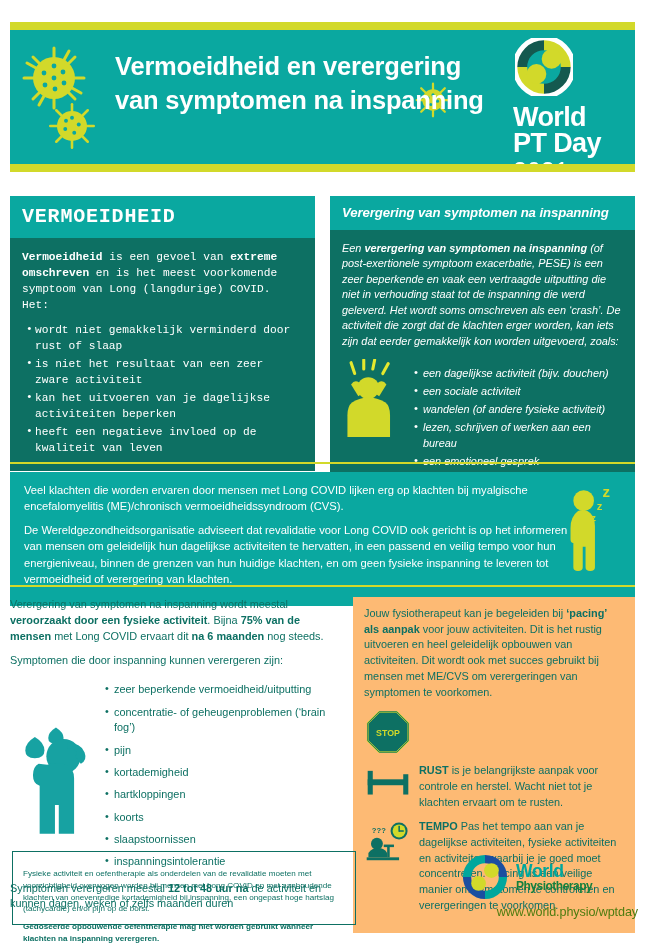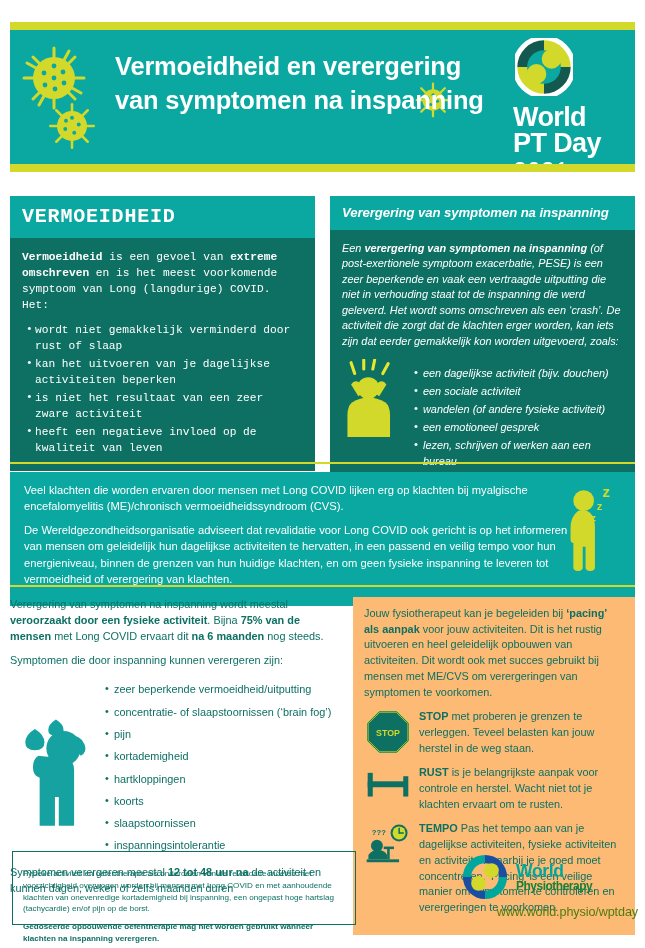--- a/index.html
+++ b/index.html
@@ -226,22 +226,22 @@
   </div>
 
   <div class="row1">
 
     <div class="col-l">
       <div class="panel-head big">VERMOEIDHEID</div>
       <div class="panel-body">
         <div><b>Vermoeidheid</b><span> is een gevoel van </span><b>extreme omschreven</b><span> en is het meest voorkomende symptoom van Long (langdurige) COVID. Het:</span></div>
         <ul class="tight">
           <li>wordt niet gemakkelijk verminderd door rust of slaap</li>
+          <li>is niet het resultaat van een zeer zware activiteit</li>
           <li>kan het uitvoeren van je dagelijkse activiteiten beperken</li>
-          <li>is niet het resultaat van een zeer zware activiteit</li>
           <li>heeft een negatieve invloed op de kwaliteit van leven</li>
         </ul>
       </div>
 
       <div class="iconstrip">
 
         <span>
         <svg width="72" height="60" viewBox="0 0 96 80">
           <g fill="#0d7063">
             <rect x="4" y="36" width="8" height="38"></rect>
@@ -312,22 +312,22 @@
                 <path d="M10 28 q4-6 9-2 l6 10 -7 5Z"></path>
                 <path d="M49 28 q-4-6-9-2 l-6 10 7 5Z"></path>
                 <path d="M11 48 q18-11 37 0 q5 4 5 14 l0 24 -47 0 0-24 q0-10 5-14Z"></path>
               </g>
             </svg>
           </div>
           <ul class="tight pese-list">
             <li>een dagelijkse activiteit (bijv. douchen)</li>
             <li>een sociale activiteit</li>
             <li>wandelen (of andere fysieke activiteit)</li>
+            <li>lezen, schrijven of werken aan een bureau</li>
             <li>een emotioneel gesprek</li>
-            <li>lezen, schrijven of werken aan een bureau</li>
             <li>in een omgeving zijn met veel prikkels (bijv. harde muziek of knipperende lichten)</li>
           </ul>
         </div>
       </div>
     </div>
   </div>
 
   <div class="divider-y" style="top:462px;"></div>
 
   <div class="midband">
@@ -365,21 +365,21 @@
               <path d="M48 4 q8 5 8 11 q0 6-8 6 q-8 0-8-6 q0-6 8-11Z"></path>
               <circle cx="56" cy="34" r="18"></circle>
               <path d="M30 42 q-6 3-6 12 q0 9 7 11 l0 50 16 0 0-30 4 0 0 30 16 0 0-58 q0-10-8-14 q-10-4-20 0Z"></path>
               <path d="M60 20 q14 0 18 10 q3 8-4 12 l-6-8 q3-2 1-5 q-3-4-9-3Z"></path>
             </g>
           </svg>
         </div>
         <div class="sym-list">
           <ul>
             <li>zeer beperkende vermoeidheid/uitputting</li>
-            <li>concentratie- of slaapstoornissen (‘brain fog’)</li>
+            <li>concentratie- of geheugenproblemen (‘brain fog’)</li>
             <li>pijn</li>
             <li>kortademigheid</li>
             <li>hartkloppingen</li>
             <li>koorts</li>
             <li>slaapstoornissen</li>
             <li>inspanningsintolerantie</li>
           </ul>
         </div>
       </div>
 
@@ -390,21 +390,20 @@
       <div class="intro"><span>Jouw fysiotherapeut kan je begeleiden bij </span><b>‘pacing’ als aanpak</b><span> voor jouw activiteiten. Dit is het rustig uitvoeren en heel geleidelijk opbouwen van activiteiten. Dit wordt ook met succes gebruikt bij mensen met ME/CVS om verergeringen van symptomen te voorkomen.</span></div>
 
       <div class="tip">
         <div class="tip-icon">
           <svg width="44" height="44" viewBox="0 0 50 50">
             <polygon points="15,2 35,2 48,15 48,35 35,48 15,48 2,35 2,15" fill="#0d7063" stroke="#d2d92a" stroke-width="2"></polygon>
             <polygon points="15,2 35,2 48,15 48,35 35,48 15,48 2,35 2,15" fill="none" stroke="#0d7063" stroke-width="1"></polygon>
             <text x="25" y="30" text-anchor="middle" font-family="Liberation Sans, sans-serif" font-size="10" font-weight="bold" fill="#d2d92a">STOP</text>
           </svg>
         </div>
-        <div class="tip-text"><b>STOP</b><span> met proberen je grenzen te verleggen. Teveel belasten kan jouw herstel in de weg staan.</span></div>
       </div>
 
       <div class="tip">
         <div class="tip-icon">
           <svg width="44" height="34" viewBox="0 0 52 40">
             <g fill="#0d7063">
               <rect x="2" y="8" width="6" height="28"></rect>
               <rect x="2" y="18" width="46" height="7"></rect>
               <rect x="44" y="12" width="6" height="24"></rect>
             </g>

